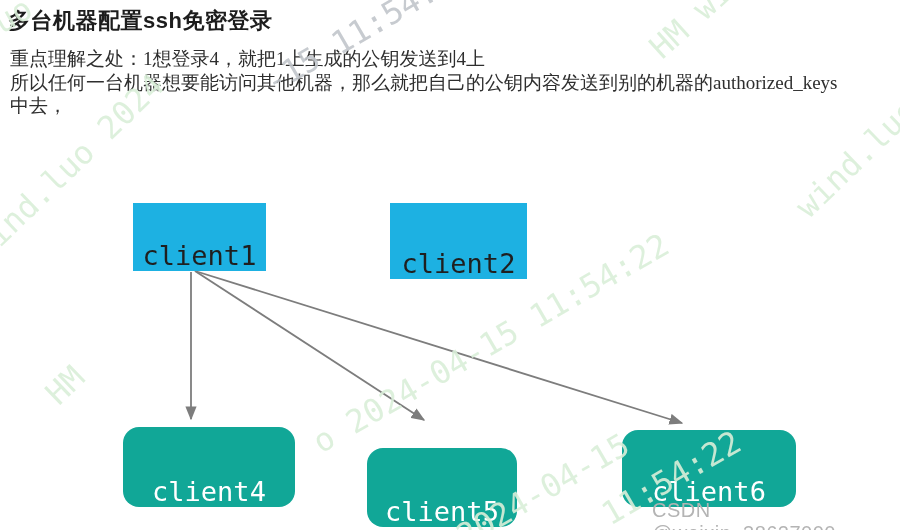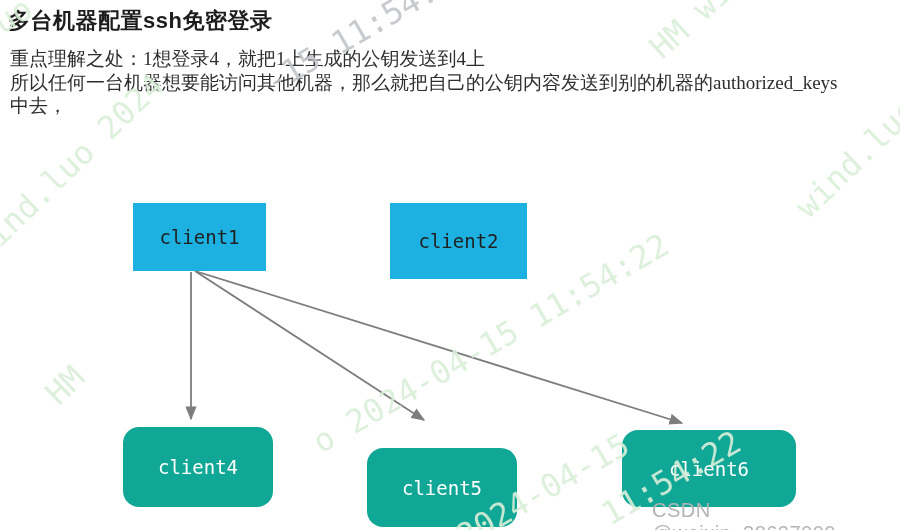--- a/index.html
+++ b/index.html
@@ -4,28 +4,28 @@
 <style>
   html,body{margin:0;padding:0;background:#ffffff;}
   .canvas{position:relative;width:900px;height:530px;background:#ffffff;overflow:hidden;
           font-family:"Liberation Sans",sans-serif;}
   .title{position:absolute;left:8px;top:6px;font-size:22px;font-weight:bold;color:#1d1d1d;
          letter-spacing:0.5px;z-index:3;}
   .para{position:absolute;left:10px;top:47px;font-size:19px;line-height:23.5px;color:#2e2e2e;
         font-family:"Liberation Serif","DejaVu Serif",serif;z-index:3;}
   .para .pline{white-space:pre;}
   .arrows{position:absolute;left:0;top:0;z-index:2;}
-  .node{position:absolute;display:flex;align-items:center;justify-content:center;
-        font-family:"DejaVu Sans Mono","Liberation Mono",monospace;font-size:19px;z-index:3;}
+  .node{position:absolute;display:flex;align-items:flex-end;justify-content:center;
+        font-family:"DejaVu Sans Mono","Liberation Mono",monospace;font-size:27px;z-index:3;}
   .node.top{background:#1db1e2;color:#1f1f1f;}
   .node.bottom{background:#11a797;color:#ffffff;border-radius:16px;}
   #n1{left:133px;top:203px;width:133px;height:68px;}
   #n2{left:390px;top:203px;width:137px;height:76px;}
   #n3{left:638px;top:203px;width:134px;height:67px;}
-  #n4{left:123px;top:427px;width:150px;height:80px;}
+  #n4{left:123px;top:427px;width:172px;height:80px;}
   #n5{left:367px;top:448px;width:150px;height:79px;}
   #n6{left:622px;top:430px;width:174px;height:77px;}
   .wm-layer{position:absolute;left:0;top:0;width:100%;height:100%;z-index:4;pointer-events:none;}
   .wm{position:absolute;font-family:"DejaVu Sans Mono","Liberation Mono",monospace;font-size:32px;
       transform-origin:0 0;white-space:pre;opacity:0.9;}
   .credit{position:absolute;left:652px;top:499px;font-size:20px;color:#b4b4b4;z-index:5;
           font-family:"Liberation Sans",sans-serif;letter-spacing:0.5px;}
 </style>
 </head>
 <body>

